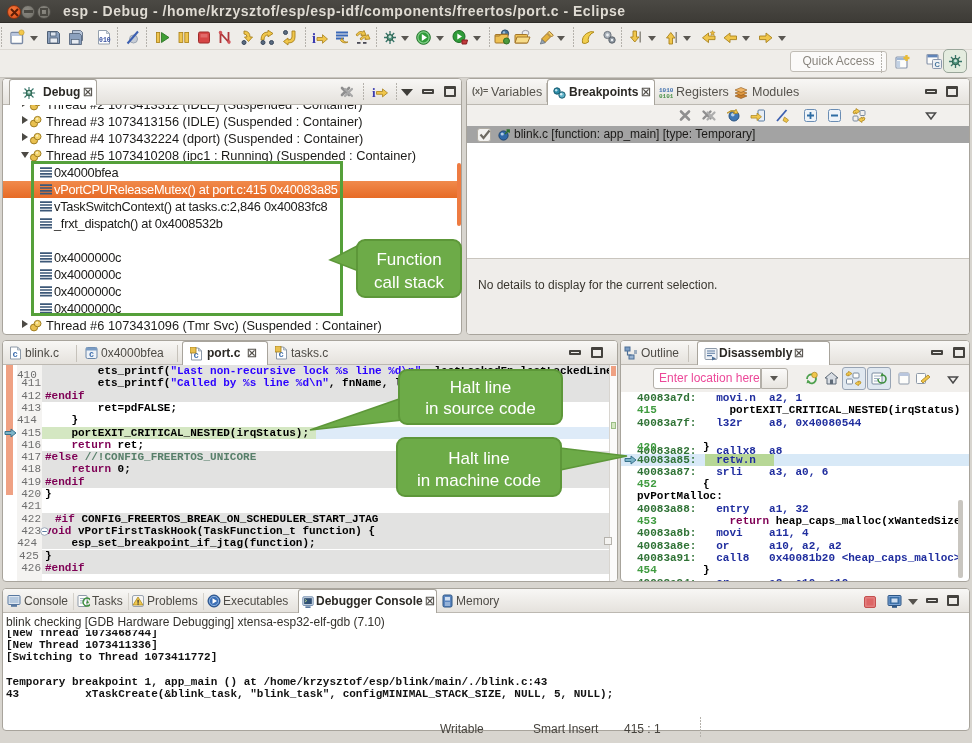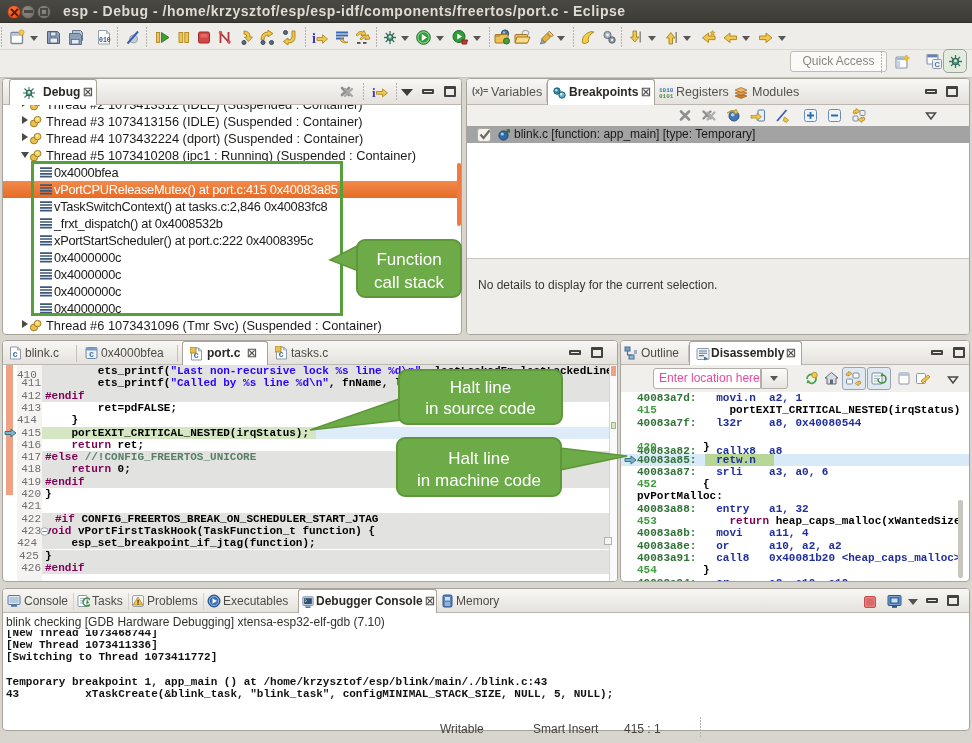--- a/index.html
+++ b/index.html
@@ -366,28 +366,20 @@
         </svg>
         <span class="txt" style="left:51px;letter-spacing:-0.26px">vTaskSwitchContext() at tasks.c:2,846 0x40083fc8</span>
       </div>
     <div class="trow" style="top:109.5px">
         <svg class="frameicon" width="12" height="11" viewBox="0 0 12 11">
           <g stroke="#3d5878" stroke-width="1.7">
             <path d="M0 1.2 h12 M0 4 h12 M0 6.8 h12 M0 9.6 h12"></path>
           </g>
         </svg>
         <span class="txt" style="left:51px;letter-spacing:-0.26px">_frxt_dispatch() at 0x4008532b</span>
-      </div>
-    <div class="trow" style="top:126.5px">
-        <svg class="frameicon" width="12" height="11" viewBox="0 0 12 11">
-          <g stroke="#3d5878" stroke-width="1.7">
-            <path d="M0 1.2 h12 M0 4 h12 M0 6.8 h12 M0 9.6 h12"></path>
-          </g>
-        </svg>
-        <span class="txt" style="left:51px;letter-spacing:-0.26px">xPortStartScheduler() at port.c:222 0x4008395c</span>
       </div>
     <div class="trow" style="top:143.5px">
         <svg class="frameicon" width="12" height="11" viewBox="0 0 12 11">
           <g stroke="#3d5878" stroke-width="1.7">
             <path d="M0 1.2 h12 M0 4 h12 M0 6.8 h12 M0 9.6 h12"></path>
           </g>
         </svg>
         <span class="txt" style="left:51px;letter-spacing:-0.26px">0x4000000c</span>
       </div>
     <div class="trow" style="top:160.5px">
@@ -629,21 +621,21 @@
 
 <div class="panel" id="disasmpanel" style="left:620px;top:340px;width:350px;height:242px">
   <div class="tabbar" style="height:24px">
     <svg class="abs" style="left:3px;top:5px" width="14" height="14" viewBox="0 0 14 14">
         <rect x="1" y="1" width="5" height="4" fill="#7a9cc4" stroke="#4c6e96"></rect>
         <rect x="5" y="9" width="5" height="4" fill="#9ab4d2" stroke="#4c6e96"></rect>
         <path d="M3.5 5 v4 h4 M10 5 h3 M10 7 h3" stroke="#4c6e96" fill="none" stroke-width="1.2"></path>
       </svg>
     <span class="tablabel" style="left:20px;top:5px;font-size:12px;color:#4e4b46">Outline</span>
     <div class="abs" style="left:67px;top:4px;width:1px;height:17px;background:#c6c2bb"></div>
-    <div class="tab sel" style="left:68px;width:113px">
+    <div class="tab sel" style="left:76px;width:133px">
       <svg class="abs" style="left:6px;top:5px" width="14" height="14" viewBox="0 0 14 14">
           <rect x="1" y="1.5" width="12" height="11" rx="1" fill="#eef2f7" stroke="#8d99a8"></rect>
           <path d="M3 4 h8 M3 6.3 h8 M3 8.6 h5" stroke="#5878a0" stroke-width="1.1"></path>
           <path d="M8 9.5 l4 2 -4 2z" fill="#4c6e96"></path>
         </svg>
       <span class="tablabel" style="left:21px;top:4px;font-weight:bold;font-size:12px">Disassembly</span>
       <span class="xicon abs" style="left:96px;top:5px">☒</span>
     </div>
     <div class="minmax mini" style="left:310px;top:9px"></div>
     <div class="minmax maxi" style="left:332px;top:6px"></div>

